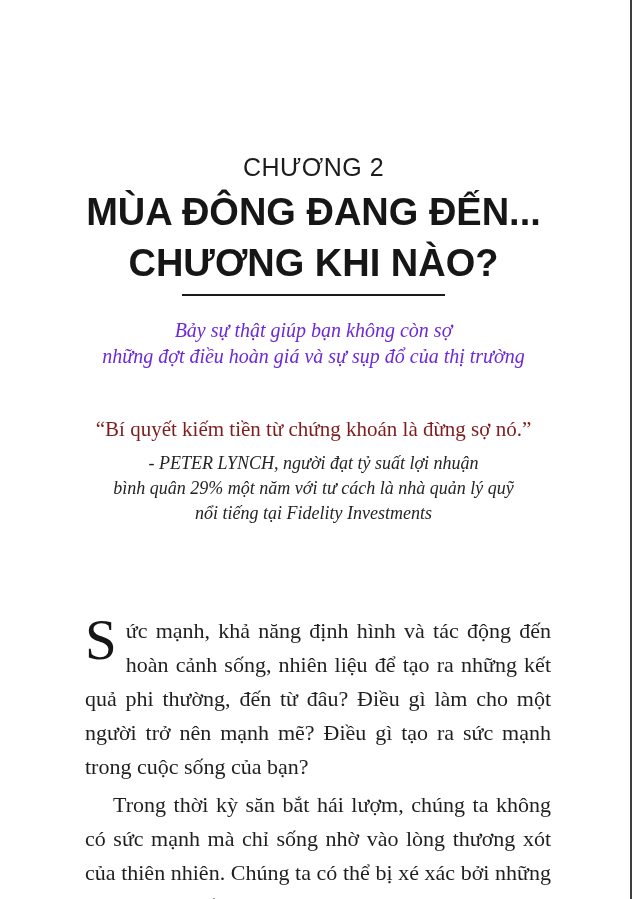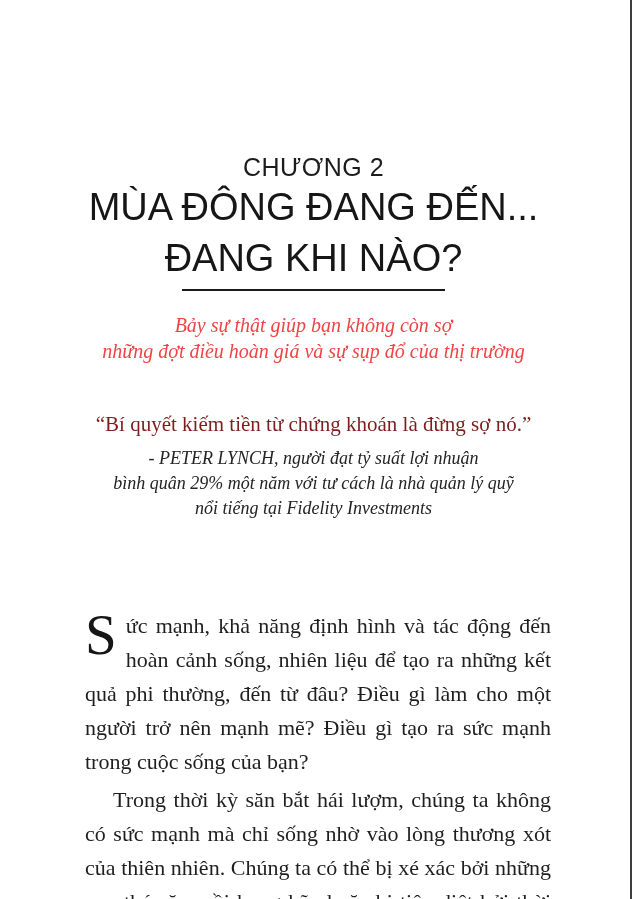--- a/index.html
+++ b/index.html
@@ -35,37 +35,38 @@
     font-family: "Liberation Sans", sans-serif;
     font-size: 25px;
     line-height: 30px;
     letter-spacing: 0.5px;
     color: #1c1c1c;
   }
   .chapter-title {
     font-family: "Liberation Sans", sans-serif;
     font-size: 38px;
     line-height: 51px;
-    font-weight: 400;
+    font-weight: 700;
     letter-spacing: 0px;
     color: #161616;
+    margin-top: 5px;
   }
   .title-rule {
     width: 263px;
     height: 2px;
     background: #1a1a1a;
     margin: 5px auto 0 auto;
     border: none;
   }
   .subtitle {
     font-style: italic;
     font-size: 20px;
     line-height: 26px;
     margin-top: 21px;
-    color: #ef4444;
+    color: #6d28d9;
   }
   .quote-block {
     margin-top: 46px;
   }
   .quote-text {
     font-size: 21px;
     line-height: 28px;
     color: #7f1d1d;
   }
   .quote-attribution {
@@ -101,21 +102,21 @@
 <div class="page">
   <div class="edge-line"></div>
 
   <div class="content">
 
     <div class="header">
       <div class="chapter-label">CHƯƠNG 2</div>
 
       <div class="chapter-title">
         <div>MÙA ĐÔNG ĐANG ĐẾN...</div>
-        <div>ĐANG KHI NÀO?</div>
+        <div>CHƯƠNG KHI NÀO?</div>
       </div>
 
       <div class="title-rule"></div>
 
       <div class="subtitle">
         <div>Bảy sự thật giúp bạn không còn sợ</div>
         <div>những đợt điều hoàn giá và sự sụp đổ của thị trường</div>
       </div>
 
       <div class="quote-block">

